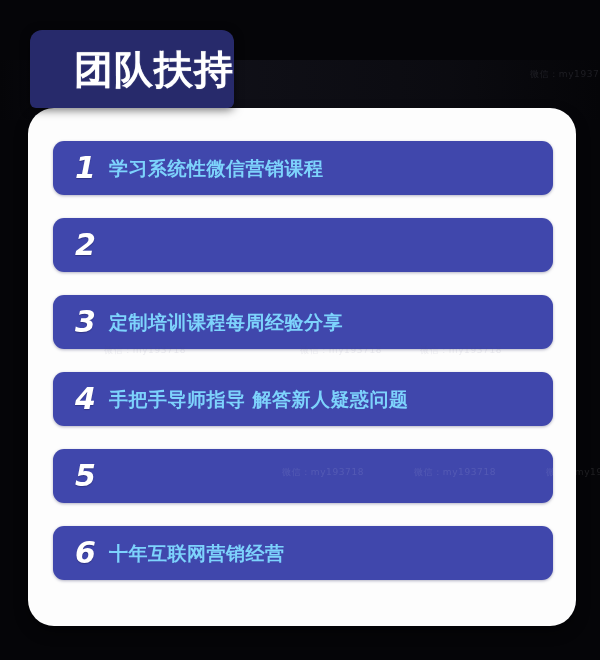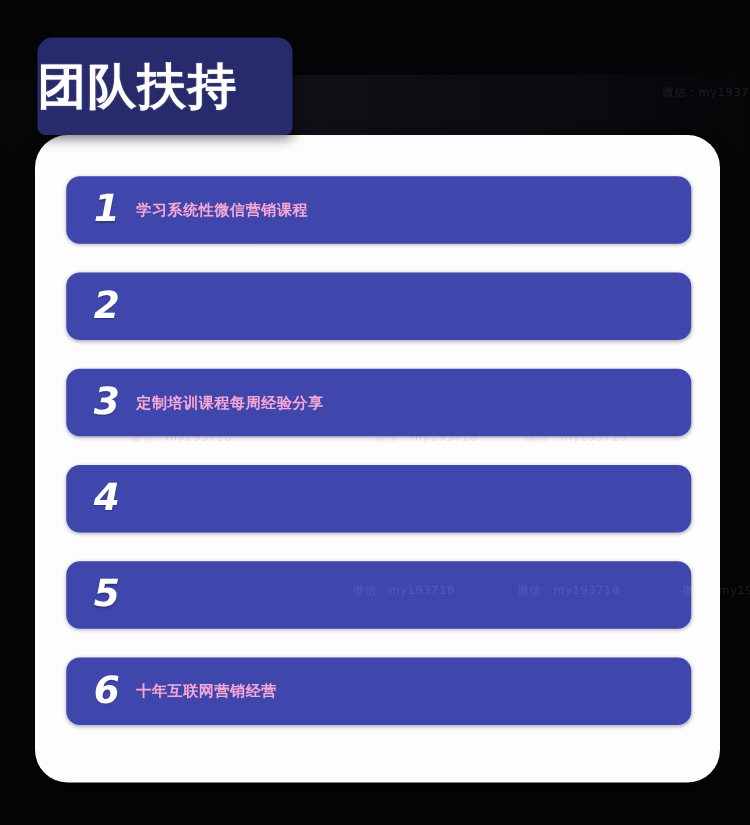--- a/index.html
+++ b/index.html
@@ -38,21 +38,21 @@
     position: absolute;
     left: 30px;
     top: 30px;
     width: 204px;
     height: 78px;
     background: #272a6b;
     border-radius: 12px 12px 6px 6px;
     box-shadow: 0 2px 10px rgba(0,0,0,0.55);
     display: flex;
     align-items: center;
-    justify-content: flex-start;
+    justify-content: flex-end;
     z-index: 3;
   }
   .title-text {
     color: #ffffff;
     font-size: 39px;
     font-weight: bold;
     letter-spacing: 1px;
     line-height: 1;
     white-space: nowrap;
     text-shadow: 0 0 1px rgba(255,255,255,0.6);
@@ -114,22 +114,22 @@
     font-size: 30px;
     font-weight: bold;
     font-style: italic;
     line-height: 1;
     letter-spacing: -1px;
     text-shadow: 0 1px 1px rgba(20,20,60,0.35);
   }
 
   .item-label {
     flex: 1 1 auto;
-    color: #f9a8d4;
-    font-size: 12px;
+    color: #7dd3fc;
+    font-size: 19px;
     font-weight: bold;
     letter-spacing: 0.5px;
     line-height: 1;
     padding-left: 4px;
     white-space: nowrap;
   }
 </style>
 </head>
 <body>
 
@@ -153,20 +153,21 @@
         <span class="item-num">2</span>
       </div>
 
       <div class="item">
         <span class="item-num">3</span>
         <span class="item-label">定制培训课程每周经验分享</span>
       </div>
 
       <div class="item">
         <span class="item-num">4</span>
+        <span class="item-label">手把手导师指导  解答新人疑惑问题</span>
       </div>
 
       <div class="item">
         <span class="item-num">5</span>
       </div>
 
       <div class="item">
         <span class="item-num">6</span>
         <span class="item-label">十年互联网营销经营</span>
       </div>

